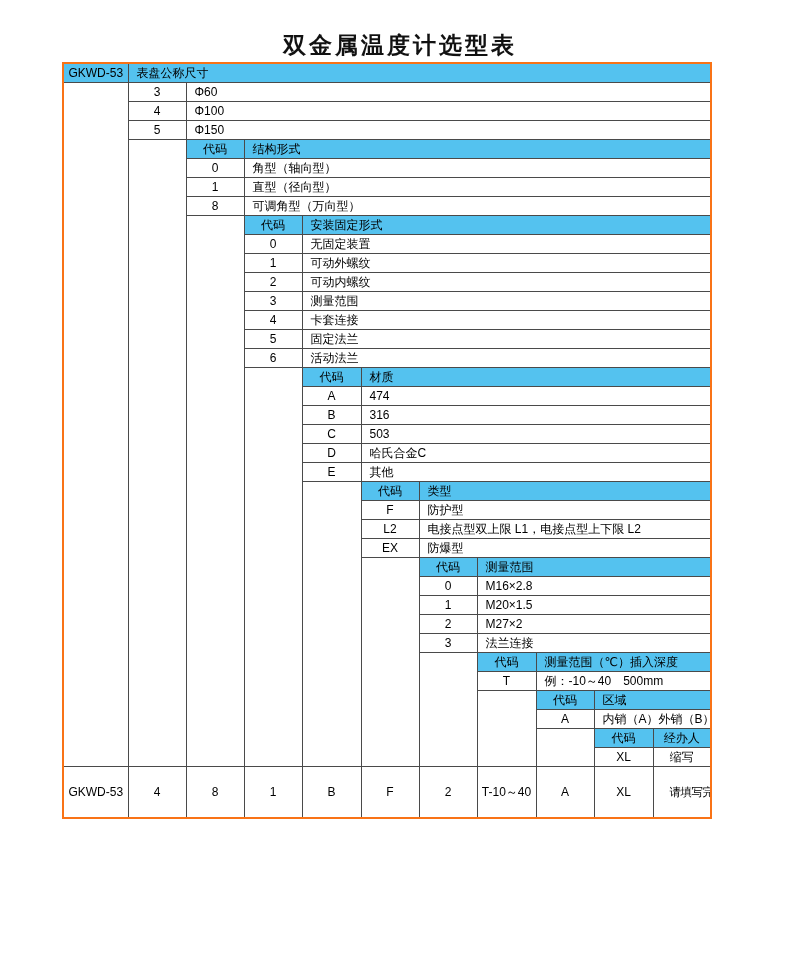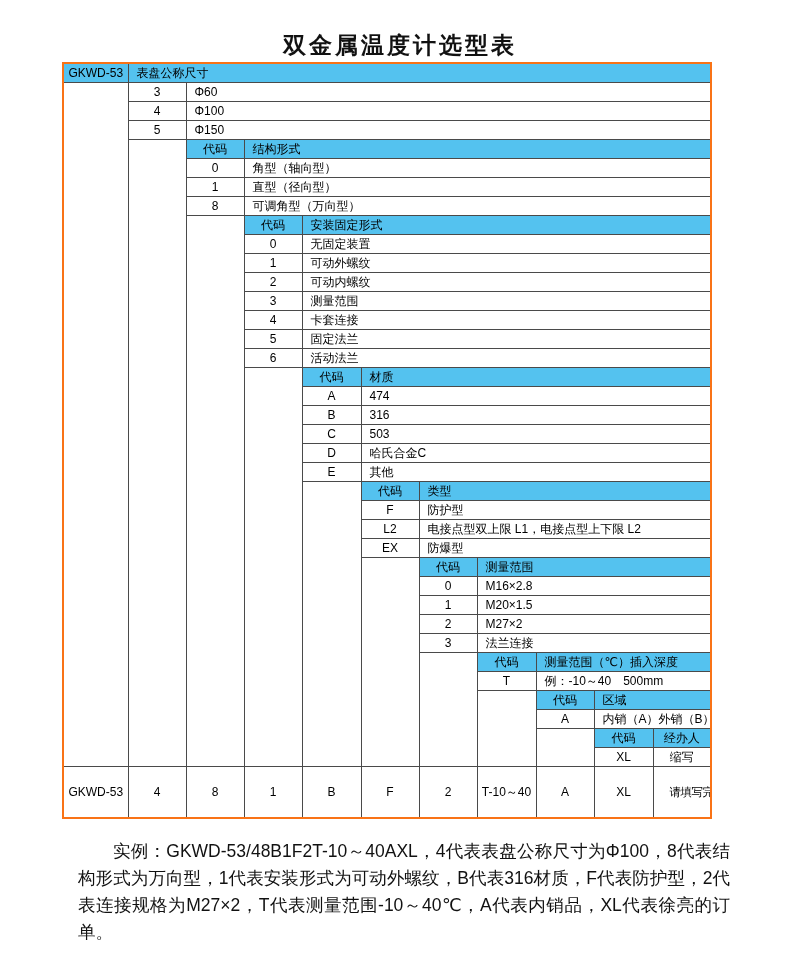--- a/index.html
+++ b/index.html
@@ -246,15 +246,14 @@
           <td class="bottom">F</td>
           <td class="bottom">2</td>
           <td class="bottom">T-10～40</td>
           <td class="bottom">A</td>
           <td class="bottom">XL</td>
           <td class="bottom tight">请填写完整</td>
         </tr>
       </tbody>
   </table>
 
-  <p class="note">实例：GKWD-53/48B1F2T-10～40AXL，4代表表盘公称尺寸为Φ100，8代表结构形式为万向型，1代表安装形式为可动外螺纹，B代表316材质，F代表防护型，2代表连接规格为M27×2，T代表测量范围-10～40℃，A代表内销品，XL代表徐亮的订单。</p>
 
 </div>
 
 </body></html>

